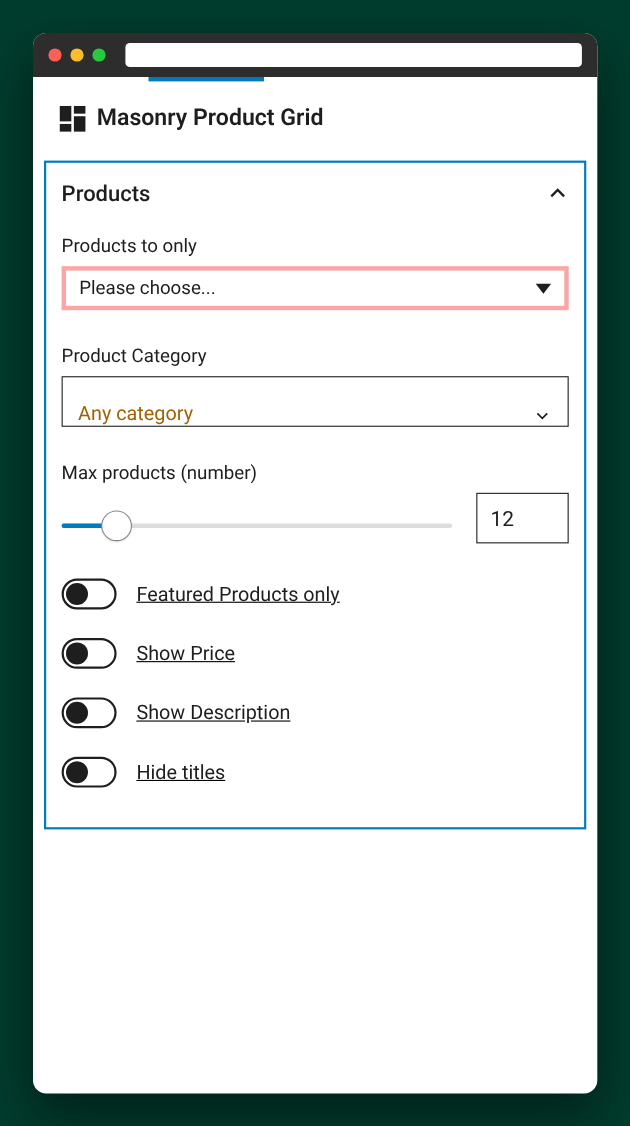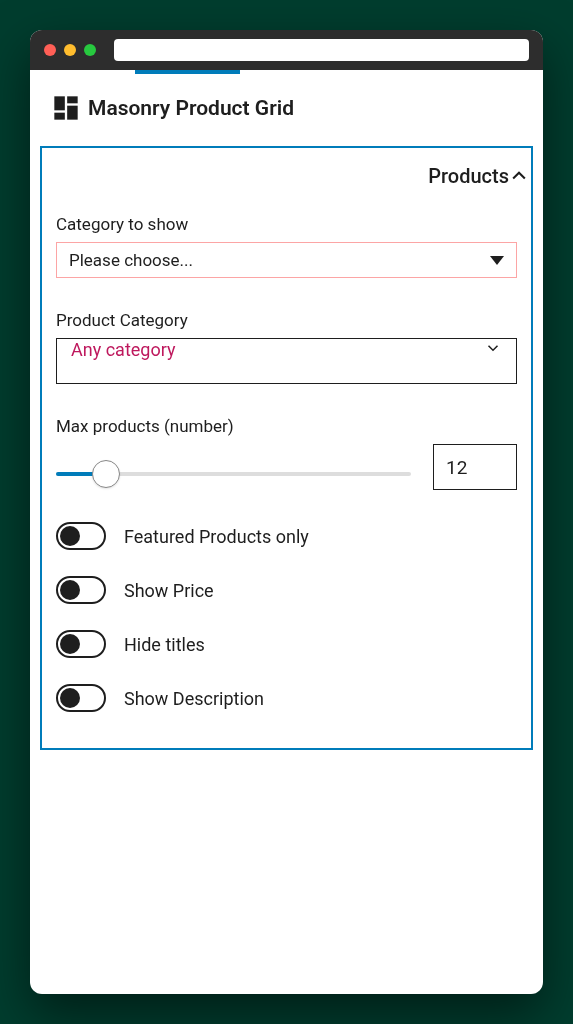--- a/index.html
+++ b/index.html
@@ -66,23 +66,23 @@
     font-size: 21px;
     font-weight: 600;
     color: #1e1e1e;
   }
   .panel {
     border: 2px solid #007cba;
     margin: 0 10px;
   }
   .panel-header {
     display: flex;
-    justify-content: flex-end;
-    align-items: center;
-    padding: 16px 2px;
+    justify-content: space-between;
+    align-items: center;
+    padding: 16px 14px;
     cursor: pointer;
   }
   .panel-title {
     font-size: 20px;
     font-weight: 500;
     color: #1e1e1e;
   }
   .chevron-up {
     width: 20px;
     height: 20px;
@@ -95,40 +95,40 @@
   }
   .label {
     font-size: 17px;
     color: #1e1e1e;
     margin-bottom: 8px;
     display: block;
   }
   .select-basic {
     width: 100%;
     height: 36px;
-    border: 1px solid #fca5a5;
+    border: 4px solid #fca5a5;
     background: #fff;
     padding: 16px 12px;
     font-size: 17px;
     color: #1e1e1e;
     display: flex;
     align-items: center;
     justify-content: space-between;
     cursor: pointer;
   }
   .select-combo {
     width: 100%;
     height: 46px;
     border: 1px solid #1e1e1e;
     background: #fff;
     padding: 0 14px;
     font-size: 18px;
-    color: #be185d;
-    display: flex;
-    align-items: flex-start;
+    color: #a16207;
+    display: flex;
+    align-items: flex-end;
     justify-content: space-between;
     cursor: pointer;
   }
   .caret-down-filled {
     width: 0; height: 0;
     border-left: 7px solid transparent;
     border-right: 7px solid transparent;
     border-top: 9px solid #1e1e1e;
   }
   .chev-down {
@@ -182,20 +182,21 @@
     align-items: center;
     padding: 0 12px;
     font-size: 19px;
     color: #1e1e1e;
   }
   .toggle-row {
     display: flex;
     align-items: center;
     gap: 18px;
     margin-bottom: 26px;
+    text-decoration: underline;
   }
   .toggle {
     width: 50px;
     height: 28px;
     border: 2px solid #1e1e1e;
     border-radius: 16px;
     position: relative;
     cursor: pointer;
     background: #fff;
   }
@@ -243,21 +244,21 @@
       <div class="panel-header">
         <div class="panel-title">Products</div>
         <svg class="chevron-up" viewBox="0 0 24 24" fill="none" stroke="#1e1e1e" stroke-width="2.5">
             <polyline points="5 15 12 8 19 15"></polyline>
           </svg>
       </div>
 
       <div class="panel-body">
 
         <div class="field">
-          <span class="label">Category to show</span>
+          <span class="label">Products to only</span>
           <div class="select-basic">
             <span>Please choose...</span>
             <span class="caret-down-filled"></span>
           </div>
         </div>
 
         <div class="field">
           <span class="label">Product Category</span>
           <div class="select-combo">
             <span>Any category</span>
@@ -294,26 +295,26 @@
           <div class="toggle">
             <div class="toggle-knob"></div>
           </div>
           <span class="toggle-label">Show Price</span>
         </div>
 
         <div class="toggle-row">
           <div class="toggle">
             <div class="toggle-knob"></div>
           </div>
-          <span class="toggle-label">Hide titles</span>
+          <span class="toggle-label">Show Description</span>
         </div>
 
         <div class="toggle-row">
           <div class="toggle">
             <div class="toggle-knob"></div>
           </div>
-          <span class="toggle-label">Show Description</span>
+          <span class="toggle-label">Hide titles</span>
         </div>
 
       </div>
     </div>
   </div>
 </div>
 
 </body></html>

